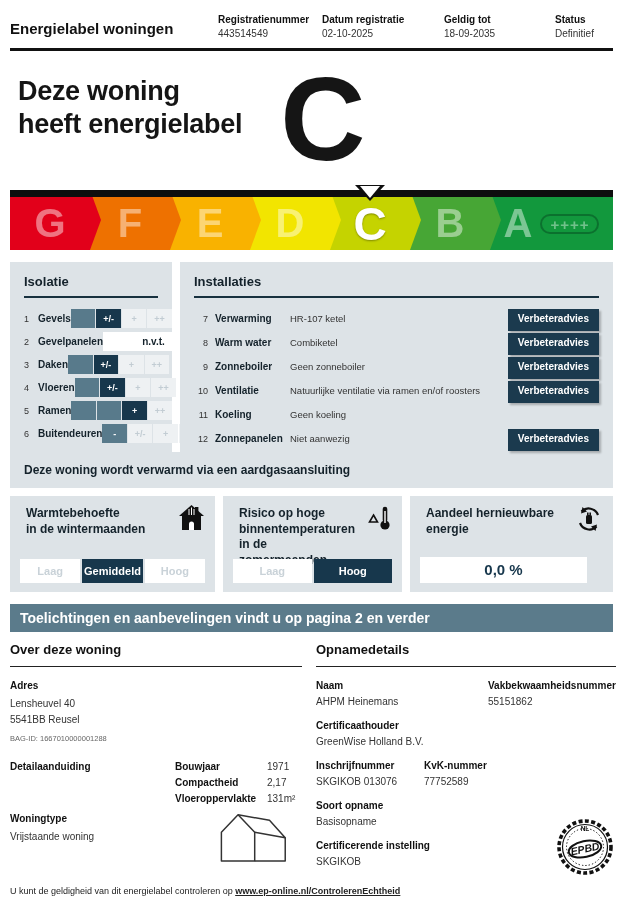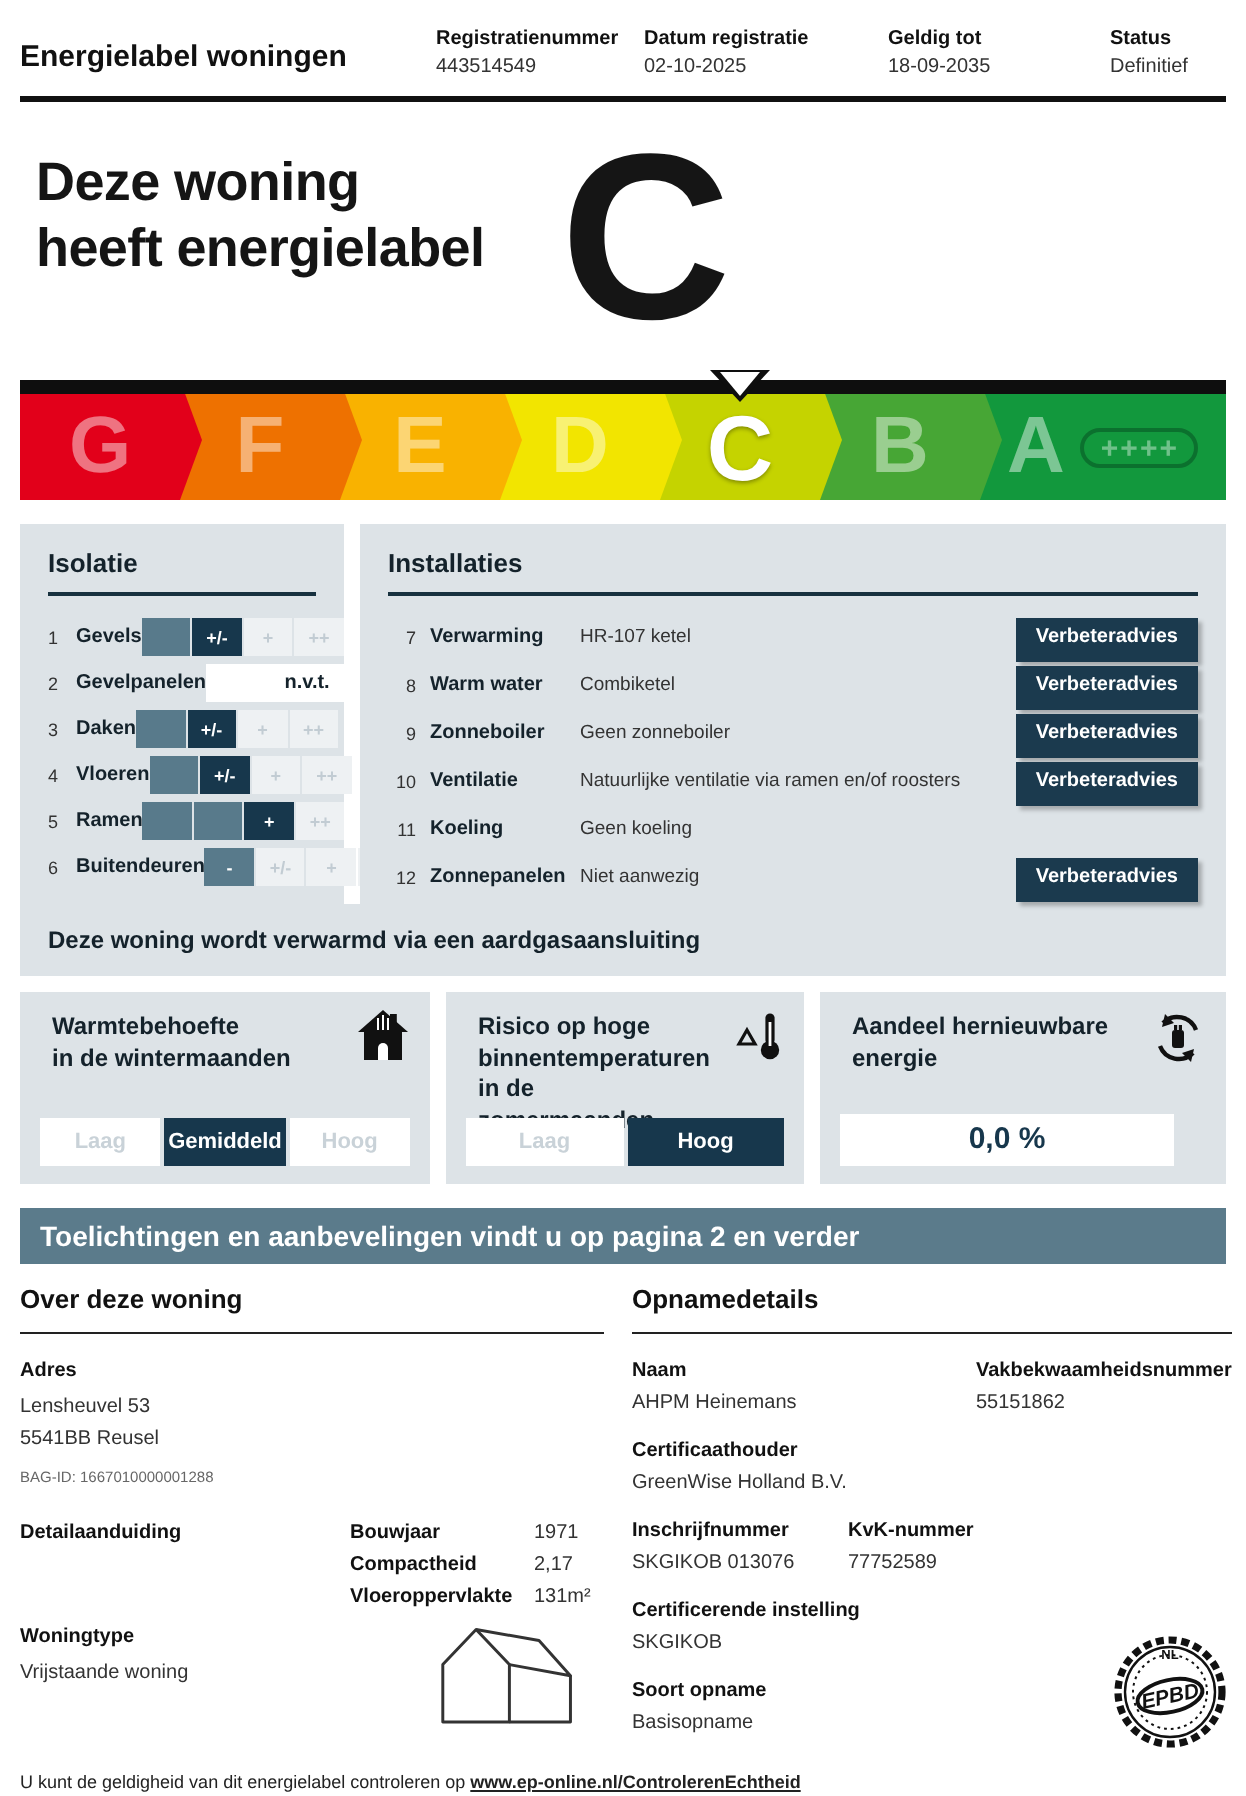--- a/index.html
+++ b/index.html
@@ -343,21 +343,21 @@
       <div class="card-value">0,0 %</div>
     </div>
   </section>
 
   <section class="notebar">Toelichtingen en aanbevelingen vindt u op pagina 2 en verder</section>
 
   <section class="bottom">
     <div class="col-left">
       <div class="sec-title">Over deze woning</div>
       <div class="blk-label">Adres</div>
-      <div class="blk-line">Lensheuvel 53</div>
+      <div class="blk-line">Lensheuvel 40</div>
       <div class="blk-line">5541BB Reusel</div>
       <div class="bag-id">BAG-ID: 1667010000001288</div>
       <div class="detail-row">
         <div class="detail-label">Detailaanduiding</div>
         <div id="facts">
             <div class="fact-row">
               <span class="fact-label">Bouwjaar</span>
               <span class="fact-value">1971</span>
             </div>
             <div class="fact-row">
@@ -404,30 +404,30 @@
           <div class="op-group g2">
             <div class="op-col">
               <div class="op-label">Inschrijfnummer</div>
               <div class="op-value">SKGIKOB 013076</div>
             </div>
             <div class="op-col">
               <div class="op-label">KvK-nummer</div>
               <div class="op-value">77752589</div>
             </div>
           </div>
+          <div class="op-group g4">
+            <div class="op-col">
+              <div class="op-label">Soort opname</div>
+              <div class="op-value">Basisopname</div>
+            </div>
+          </div>
           <div class="op-group g3">
             <div class="op-col">
               <div class="op-label">Certificerende instelling</div>
               <div class="op-value">SKGIKOB</div>
-            </div>
-          </div>
-          <div class="op-group g4">
-            <div class="op-col">
-              <div class="op-label">Soort opname</div>
-              <div class="op-value">Basisopname</div>
             </div>
           </div>
         </div>
       <span class="seal">
         <svg width="58" height="58" viewBox="0 0 58 58">
           <circle cx="29" cy="29" r="26" fill="none" stroke="#111" stroke-width="3.6" stroke-dasharray="4 2.4"></circle>
           <circle cx="29" cy="29" r="22.5" fill="none" stroke="#111" stroke-width="1.2"></circle>
           <circle cx="29" cy="29" r="18.5" fill="none" stroke="#111" stroke-width="1" stroke-dasharray="1.4 2"></circle>
           <text x="29" y="12.5" text-anchor="middle" font-size="6.5" font-weight="bold" fill="#111">NL</text>
           <g transform="rotate(-12 29 31)">

